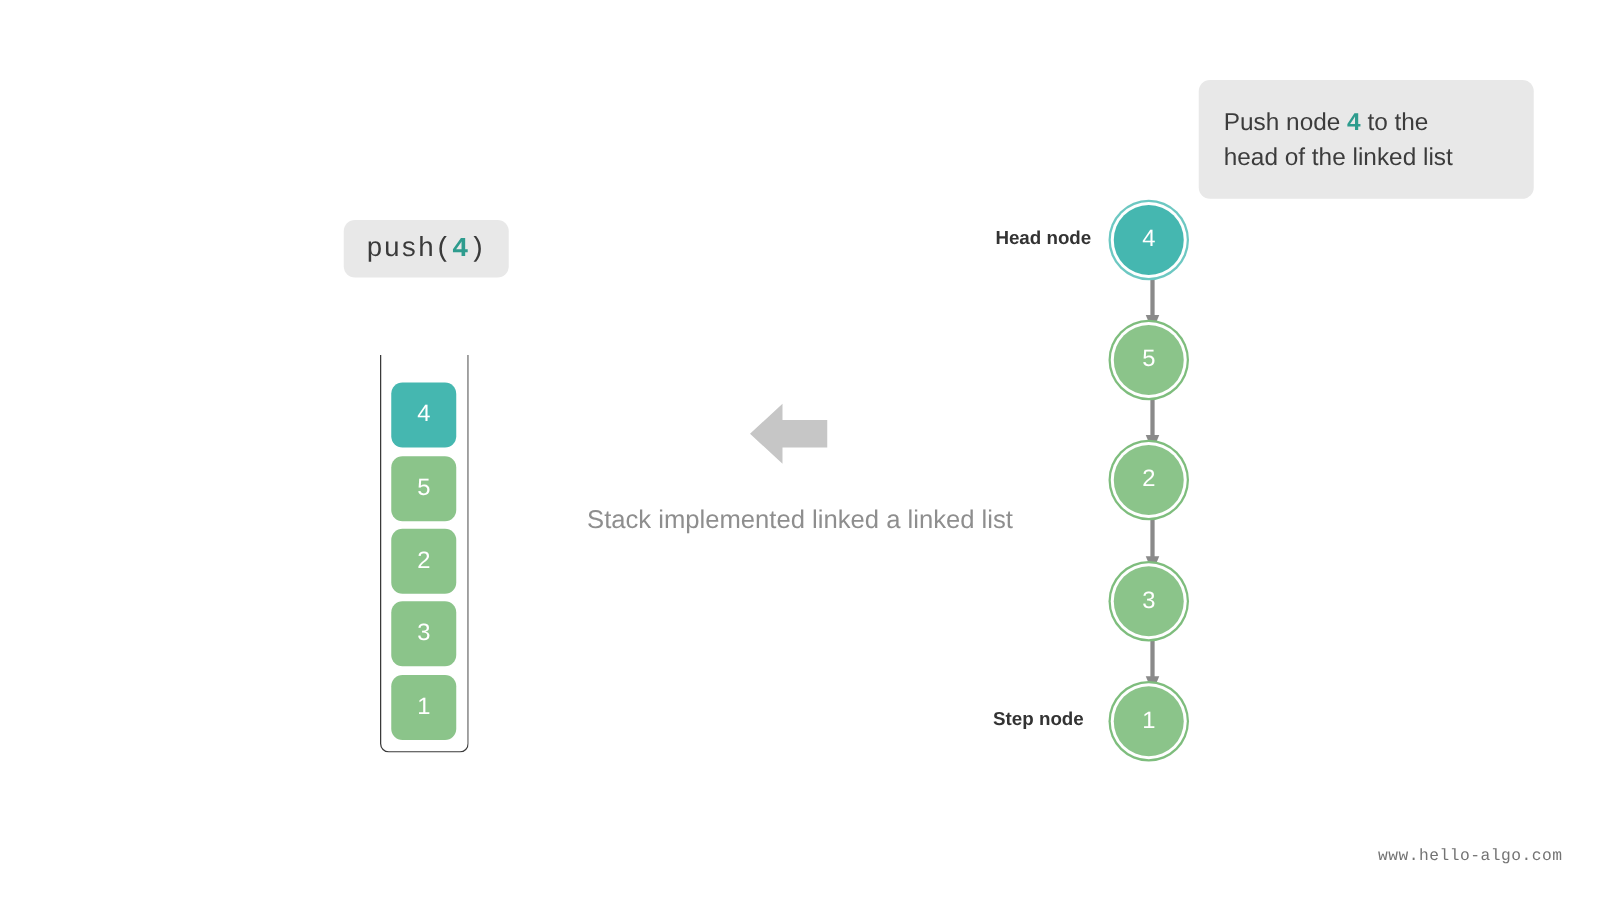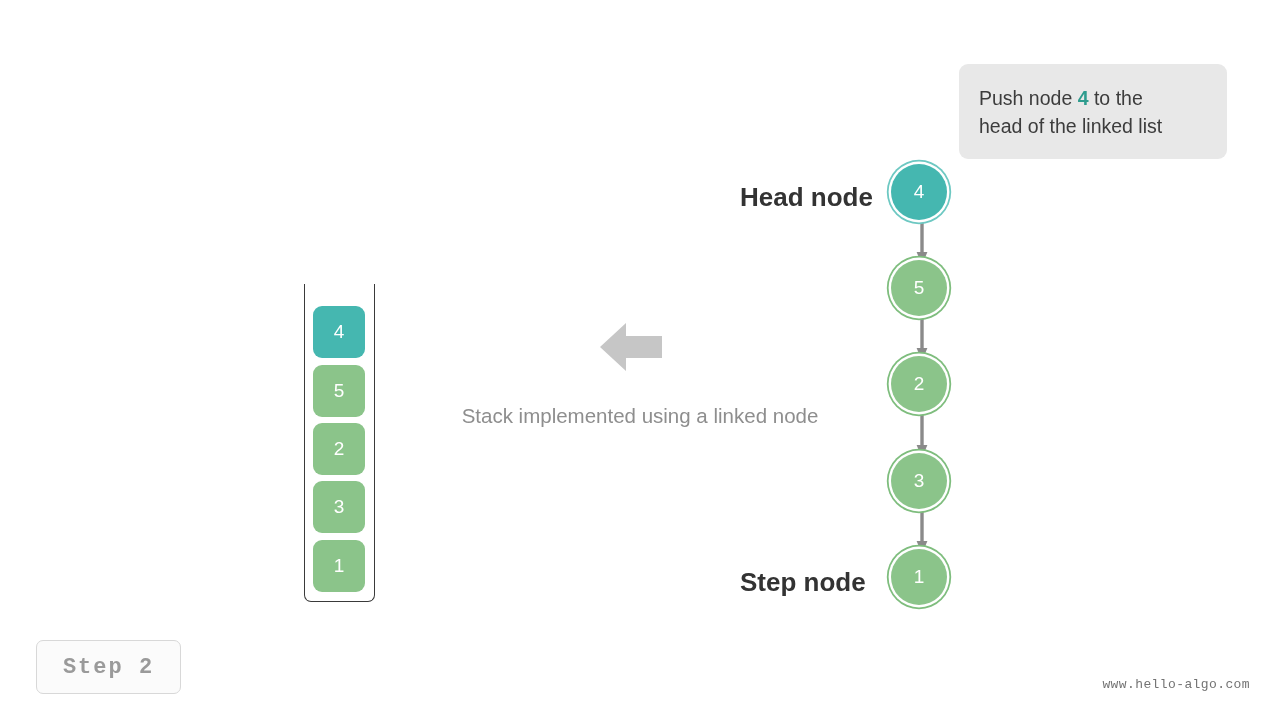--- a/index.html
+++ b/index.html
@@ -176,42 +176,46 @@
   .node-green {
     background: #8bc48a;
     box-shadow: 0 0 0 2.4px #ffffff, 0 0 0 4.2px #7ebd7d;
   }
   .node-teal {
     background: #45b7b0;
     box-shadow: 0 0 0 2.4px #ffffff, 0 0 0 4.2px #6dc8c2;
   }
   .ll-label {
     position: absolute;
-    font-size: 26px;
+    font-size: 15px;
     font-weight: bold;
     color: #333333;
     white-space: nowrap;
+    text-align: right;
     font-family: "Liberation Sans", sans-serif;
   }
   .ll-connector {
     position: absolute;
     left: 175px;
     width: 14px;
   }
 </style>
 </head>
 <body>
 
 <div id="canvas">
 
   <div class="chip" id="annotation">
     <div class="anno-text"><span>Push node </span><span class="accent-num">4</span><span> to the
 head of the linked list</span></div>
   </div>
 
+  <div class="chip" id="op-chip">
+    <div class="op-text"><span>push(</span><span class="accent-num">4</span><span>)</span></div>
+  </div>
 
   <div id="stack-container">
     <div id="stack-walls"></div>
     <div class="stack-cell cell-teal" style="top:22px">
         <span>4</span>
       </div>
     <div class="stack-cell cell-green" style="top:81px">
         <span>5</span>
       </div>
     <div class="stack-cell cell-green" style="top:139px">
@@ -222,21 +226,21 @@
       </div>
     <div class="stack-cell cell-green" style="top:256px">
         <span>1</span>
       </div>
   </div>
 
   <svg id="flow-arrow" viewBox="0 0 62 56">
     <polygon points="0,28 26,4 26,17 62,17 62,39 26,39 26,52" fill="#c6c6c6"></polygon>
   </svg>
 
-  <div id="caption">Stack implemented using a linked node</div>
+  <div id="caption">Stack implemented linked a linked list</div>
 
   <div id="linked-list">
 
     <div class="ll-label" style="left:0px; top:32px; width:133px;">Head node</div>
     <div class="ll-label" style="left:0px; top:417px; width:127px;">Step node</div>
 
     <svg class="ll-connector" style="top:72px; height:44px;" viewBox="0 0 14 44">
       <line x1="7" y1="0" x2="7" y2="33" stroke="#8a8a8a" stroke-width="3.4"></line>
       <polygon points="7,43 1.6,30 12.4,30" fill="#8a8a8a"></polygon>
     </svg>
@@ -263,19 +267,16 @@
         <span>2</span>
       </div>
     <div class="ll-node node-green" style="left:151px; top:303px;">
         <span>3</span>
       </div>
     <div class="ll-node node-green" style="left:151px; top:399px;">
         <span>1</span>
       </div>
   </div>
 
-  <div id="step-badge">
-    <span class="step-text">Step 2</span>
-  </div>
 
   <div id="watermark">www.hello-algo.com</div>
 
 </div>
 
 </body></html>

